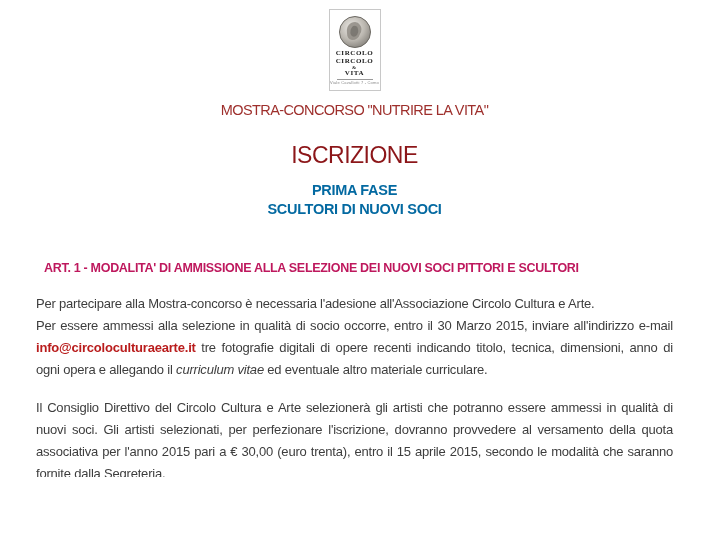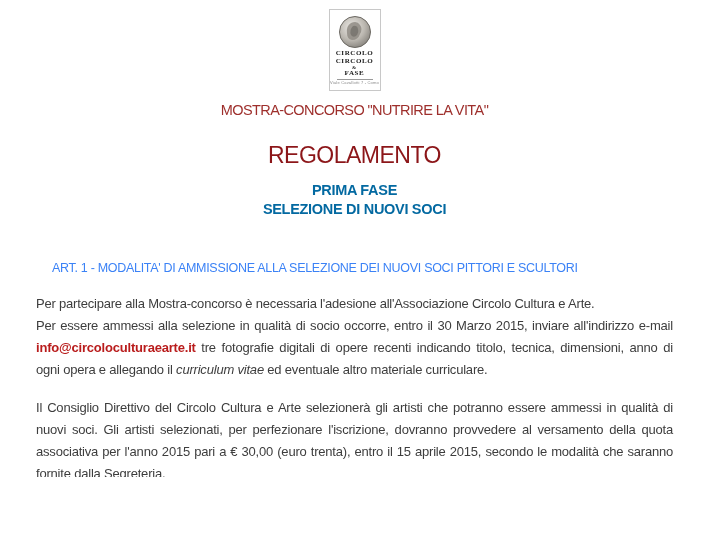--- a/index.html
+++ b/index.html
@@ -38,21 +38,21 @@
   .phase-line {
     text-align: center; font-weight: bold;
     font-size: 14.5px; letter-spacing: -0.3px; line-height: 19px;
     color: #0369a1;
   }
   .phase-first { margin-top: 14px; }
   
   .article { margin-left: 36px; margin-right: 36px; }
   .article-heading {
     font-size: 12.5px; letter-spacing: -0.3px; line-height: 17px;
-    color: #3b82f6; font-weight: normal; margin: 16px; white-space: nowrap;
+    color: #be185d; font-weight: bold; margin: 8px; white-space: nowrap;
   }
   .article-1 .article-heading { margin-top: 41px; }
   .article-2 .article-heading { margin-top: 29px; }
   .article-body {
     margin: 16px 0 0 0; text-align: justify;
     font-size: 13px; line-height: 22px; letter-spacing: -0.2px;
     color: #3d3d3d;
   }
   .first-sentence { white-space: nowrap; }
   .email-strong { font-weight: bold; color: #b91c1c; }
@@ -74,31 +74,31 @@
           </radialGradient>
         </defs>
         <circle cx="17" cy="17" r="15.5" fill="url(#coinG)" stroke="#6b6862" stroke-width="1"></circle>
         <path d="M13 8 q6 -3 9 2 q3 4 0 9 q-2 6 -8 6 q-5 -1 -5 -7 q-1 -7 4 -10 z" fill="#8f8b84" opacity="0.85"></path>
         <path d="M15 11 q4 -1 5 3 q1 4 -2 7 q-3 2 -5 -1 q-2 -5 2 -9" fill="#6f6c66" opacity="0.7"></path>
       </svg>
     </span>
     <div class="logo-name">CIRCOLO</div>
     <div class="logo-name">CIRCOLO</div>
     <div class="logo-name logo-amp">&amp;</div>
-    <div class="logo-name">FASE</div>
+    <div class="logo-name">VITA</div>
     <div class="logo-rule"></div>
     <div class="logo-address">Viale Cavallotti 7 - Como</div>
   </div>
 
   <div class="event-title">MOSTRA-CONCORSO "NUTRIRE LA VITA"</div>
 
-  <div class="doc-title">REGOLAMENTO</div>
+  <div class="doc-title">ISCRIZIONE</div>
 
   <div class="phase-line phase-first">PRIMA FASE</div>
-  <div class="phase-line">SELEZIONE DI NUOVI SOCI</div>
+  <div class="phase-line">SCULTORI DI NUOVI SOCI</div>
 
   <section class="article article-1">
     <h2 class="article-heading">ART. 1 - MODALITA' DI AMMISSIONE ALLA SELEZIONE DEI NUOVI SOCI  PITTORI E SCULTORI</h2>
     <p class="article-body"><span class="first-sentence">Per partecipare alla Mostra-concorso è necessaria l'adesione all'Associazione Circolo Cultura e Arte.</span><br>
       <span>Per essere ammessi alla selezione in qualità di socio occorre, entro il 30 Marzo 2015, inviare all'indirizzo e-mail </span><span class="email-strong">info@circoloculturaearte.it</span><span> tre fotografie digitali di opere recenti indicando titolo, tecnica, dimensioni, anno di ogni opera e allegando il </span><span class="latin-italic">curriculum vitae</span><span> ed eventuale altro materiale curriculare.</span>
     </p>
   </section>
 
   <section class="article article-2">
     <p class="article-body">Il Consiglio Direttivo del Circolo Cultura e Arte selezionerà gli artisti che potranno essere ammessi in qualità di nuovi soci. Gli artisti selezionati, per perfezionare l'iscrizione, dovranno provvedere al versamento della quota associativa per l'anno 2015 pari a € 30,00 (euro trenta), entro il 15 aprile 2015, secondo le modalità che saranno fornite dalla Segreteria.</p>

